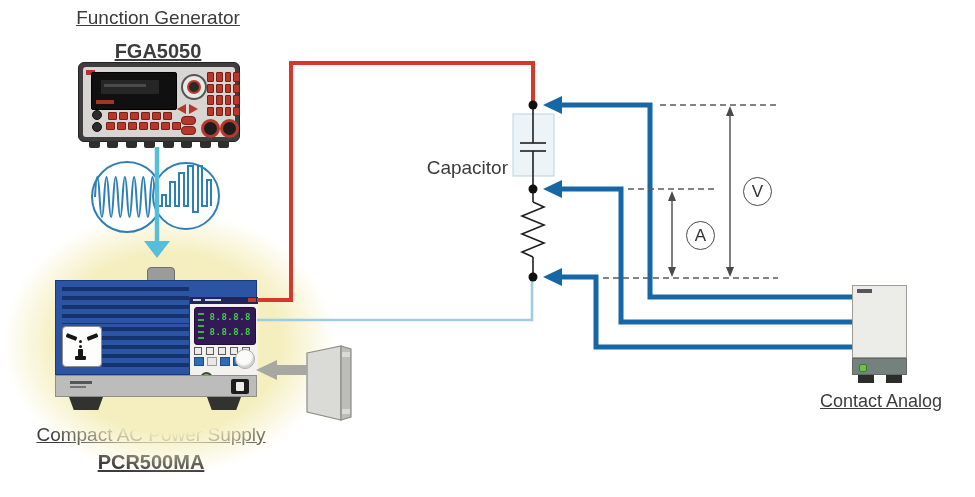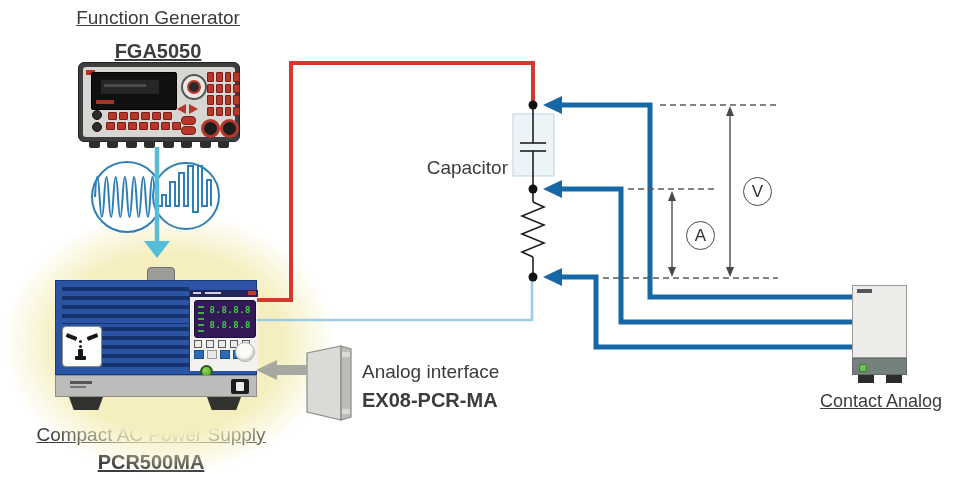--- a/index.html
+++ b/index.html
@@ -70,21 +70,21 @@
   .ps-body{position:absolute;left:0;top:13px;width:202px;height:95px;background:#2b55a4;border:1px solid #173a78;box-sizing:border-box;}
   .ps-vents-top{position:absolute;left:6px;top:6px;width:127px;height:37px;background:repeating-linear-gradient(180deg,#16336e 0 4px,#2b55a4 4px 9px);}
   .ps-vents-bot{position:absolute;left:46px;top:46px;width:87px;height:43px;background:repeating-linear-gradient(180deg,#16336e 0 4px,#2b55a4 4px 9px);}
   .ps-outlet{position:absolute;left:6px;top:45px;width:38px;height:39px;background:#fdfdfb;border:1px solid #8f8f8d;border-radius:4px;}
   .ps-slot-l{position:absolute;left:3px;top:8px;width:11px;height:4px;background:#161616;border-radius:1px;transform:rotate(22deg);}
   .ps-slot-r{position:absolute;right:3px;top:8px;width:11px;height:4px;background:#161616;border-radius:1px;transform:rotate(-22deg);}
   .ps-dot1{position:absolute;left:16px;top:13px;width:3px;height:3px;background:#161616;border-radius:50%;}
   .ps-dot2{position:absolute;left:16px;top:18px;width:3px;height:3px;background:#161616;border-radius:50%;}
   .ps-pin{position:absolute;left:15px;top:22px;width:5px;height:9px;background:#161616;border-radius:1px;}
   .ps-pinbase{position:absolute;left:12px;top:29px;width:11px;height:4px;background:#161616;border-radius:1px;}
-  .ps-panel{position:absolute;left:133px;top:9px;width:69px;height:81px;background:#f3f2ee;border-left:1px solid #173a78;box-sizing:border-box;}
+  .ps-panel{position:absolute;left:133px;top:16px;width:69px;height:81px;background:#f3f2ee;border-left:1px solid #173a78;box-sizing:border-box;}
   .ps-header{position:absolute;left:0;top:0;right:0;height:7px;background:#20265c;}
   .ps-header i{position:absolute;top:2px;height:2px;background:#cfd2da;}
   .ps-header .h1{left:3px;width:8px;}
   .ps-header .h2{left:15px;width:16px;}
   .ps-header .h3{right:2px;top:1px;width:8px;height:4px;background:#c4392b;}
   .ps-display{position:absolute;left:4px;top:10px;width:60px;height:36px;background:#331a56;border:1px solid #1f0f3a;border-radius:3px;}
   .ps-disp-row{position:absolute;right:4px;font-family:"DejaVu Sans Mono",monospace;font-size:9px;font-weight:bold;color:#3fd43f;letter-spacing:0.5px;}
   .ps-disp-row.r1{top:4px;}
   .ps-disp-row.r2{top:19px;}
   .ps-legend{position:absolute;left:3px;top:5px;width:6px;height:26px;background:repeating-linear-gradient(180deg,rgba(63,212,63,.8) 0 2px,transparent 2px 6px);}
@@ -327,22 +327,20 @@
       <polygon points="672,191 668,201 676,201" fill="#4a4a4a"></polygon>
       <polygon points="672,277 668,267 676,267" fill="#4a4a4a"></polygon>
     </g>
   </svg>
 
   <div id="fg-title" class="lbl ctr">Function Generator</div>
   <div id="fg-model" class="lbl ctr">FGA5050</div>
 
   <div id="cap-label" class="lbl rgt">Capacitor</div>
 
-  <div id="ai-title" class="lbl">Analog interface</div>
-  <div id="ai-model" class="lbl">EX08-PCR-MA</div>
 
   <div id="ps-title" class="lbl ctr">Compact AC Power Supply</div>
   <div id="ps-model" class="lbl ctr">PCR500MA</div>
 
   <div id="cc-title" class="lbl ctr">Contact Analog</div>
 
   <div id="v-badge" class="meter-badge">
     <span>V</span>
   </div>
   <div id="a-badge" class="meter-badge">

